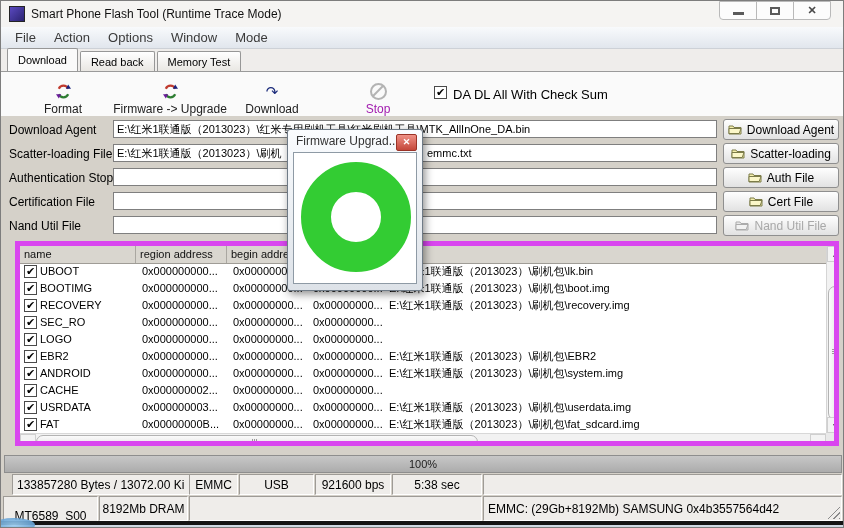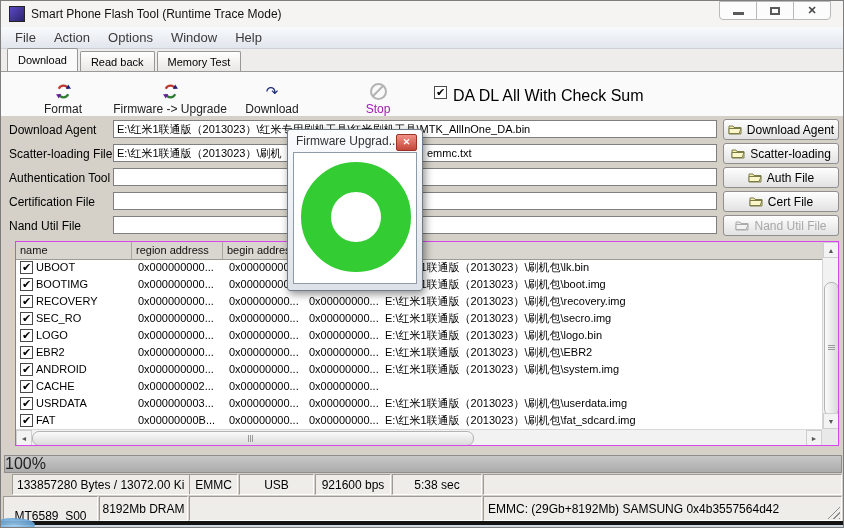--- a/index.html
+++ b/index.html
@@ -40,21 +40,21 @@
   .chk i{font-style:normal;font-size:11px;line-height:1;color:#000}
   
   .flabel{left:8px;font-size:12px;white-space:nowrap}
   .finput{left:112px;width:604px;height:18px;background:#fff;border:1px solid #7f7f7f;box-sizing:border-box;
           font-size:11px;line-height:16px;padding:0 3px;white-space:nowrap;overflow:hidden}
   .finput .suffix{position:absolute;left:313px;top:0;line-height:16px}
   .fbtn{left:722px;width:116px;height:21px;border:1px solid #8f8f8f;border-radius:3px;
         background:linear-gradient(#fefefe,#e2e2e2);display:flex;align-items:center;justify-content:center;gap:5px;font-size:12px;box-sizing:border-box}
   .fbtn.disabled{color:#a8a8a8}
   
-  .table{left:14px;top:240px;width:824px;height:205px;background:#fff;border:1px solid #d946ef;box-sizing:border-box;overflow:hidden}
+  .table{left:14px;top:240px;width:824px;height:205px;background:#fff;border:5px solid #d946ef;box-sizing:border-box;overflow:hidden}
   .thead{position:absolute;left:0;top:0;width:806px;height:17px;background:linear-gradient(#f2f1ee,#d8d5cе),#d9d6cf;background-color:#d9d6cf;border-bottom:1px solid #9f9c96}
   .th{position:absolute;top:0;height:17px;font-size:11px;line-height:16px;padding-left:4px;box-sizing:border-box;border-right:1px solid #aaa7a1;color:#111;white-space:nowrap;overflow:hidden}
   .trow{position:absolute;left:0;width:806px;height:17px;font-size:11px;line-height:17px;white-space:nowrap}
   .tc{position:absolute;top:0;line-height:17px;overflow:hidden}
   .rowchk{position:absolute;left:4px;top:2px}
   .tc-name{left:20px;width:94px}
   .tc-1{left:122px;width:84px}
   .tc-2{left:213px;width:76px}
   .tc-3{left:293px;width:72px}
   .tc-4{left:369px;width:437px}
@@ -73,21 +73,21 @@
           background:linear-gradient(#fafcfe,#dde2e8);border:1px solid #6f7b87;border-radius:3px;
           box-shadow:2px 3px 8px rgba(0,0,0,.45);box-sizing:border-box}
   .dlg-title{position:absolute;left:8px;top:4px;font-size:12px;color:#333;white-space:nowrap}
   .dlg-close{position:absolute;right:5px;top:4px;width:19px;height:15px;border:1px solid #9a3327;border-radius:2px;
              background:linear-gradient(#ef9186,#c4473a);display:flex;align-items:center;justify-content:center}
   .dlg-close i{font-style:normal;font-size:9px;color:#fff;font-weight:bold;line-height:1}
   .dlg-body{position:absolute;left:5px;right:5px;top:22px;bottom:6px;background:#fff;border:1px solid #8e9aa5}
   .ring{position:absolute;left:7px;top:9px;width:110px;height:110px;border-radius:50%;border:30px solid #33cc33;box-sizing:border-box}
   
   .progress{left:3px;top:454px;width:838px;height:18px;border:1px solid #8e8e8e;background:linear-gradient(#c7c7c7,#acacac);
-            box-sizing:border-box;display:flex;align-items:center;justify-content:flex-start;font-size:16px;color:#222}
+            box-sizing:border-box;display:flex;align-items:center;justify-content:center;font-size:11px;color:#222}
   .scell{position:absolute;border:1px solid;border-color:#9e9b96 #fff #fff #9e9b96;background:#efedea;
          font-size:12px;display:flex;align-items:center;justify-content:center;box-sizing:border-box;overflow:hidden;white-space:nowrap}
   .scell.left{justify-content:flex-start;padding-left:4px}
   .grip{position:absolute;right:1px;bottom:1px;width:13px;height:13px;
         background:linear-gradient(315deg,#8b8b8b 1px,transparent 1px,transparent 4px,#8b8b8b 4px,#8b8b8b 5px,transparent 5px,transparent 8px,#8b8b8b 8px,#8b8b8b 9px,transparent 9px)}
   .botband{left:0;top:520px;width:844px;height:4px;background:#141414}
   .botlight{left:0;top:524px;width:844px;height:4px;background:#cfd9e3}
   .botblue{left:-8px;top:517px;width:42px;height:14px;border-radius:50%;background:radial-gradient(#9fd0f2,#4d8fc9);opacity:.9;z-index:1}
 </style>
 </head>
@@ -107,21 +107,21 @@
         <span class="ico-x">✕</span>
       </div>
   </div>
 </div>
 
 <div class="abs menubar">
   <span class="menu-item">File</span>
   <span class="menu-item">Action</span>
   <span class="menu-item">Options</span>
   <span class="menu-item">Window</span>
-  <span class="menu-item">Help</span>
+  <span class="menu-item">Mode</span>
 </div>
 
 <div class="abs tabbar">
   <div class="tab active">Download</div>
   <div class="tab">Read back</div>
   <div class="tab">Memory Test</div>
 </div>
 
 <div class="abs toolbar">
   <div class="tbtn" style="left:32px;top:11px;width:60px">
@@ -154,21 +154,21 @@
     <span class="ic">
         <span class="stop-ic">
           <i></i>
         </span>
       </span>
     <span>Stop</span>
   </div>
   <div class="abs chk" style="left:433px;top:14px">
     <i>✔</i>
   </div>
-  <div class="abs" style="left:452px;top:15px;font-size:16px">DA DL All With Check Sum</div>
+  <div class="abs" style="left:452px;top:15px;font-size:13px">DA DL All With Check Sum</div>
 </div>
 
 <div class="abs flabel" style="top:122px">Download Agent</div>
 <div class="abs finput" style="top:119px"><span>E:\红米1联通版（2013023）\红米专用刷机工具\红米刷机工具\MTK_AllInOne_DA.bin</span></div>
 <div class="abs fbtn" style="top:118px">
   <svg width="14" height="11" viewBox="0 0 14 11">
       <path d="M1 2 h4 l1 1.5 h7 v6.5 h-12 z" fill="#f5efad" stroke="#7c7c49"></path>
       <path d="M1 4.5 h12 l-1.8 5 h-10.2 z" fill="#fbf7c9" stroke="#7c7c49"></path>
     </svg>
   <span>Download Agent</span>
@@ -180,21 +180,21 @@
   <span class="suffix">emmc.txt</span>
 </div>
 <div class="abs fbtn" style="top:142px">
   <svg width="14" height="11" viewBox="0 0 14 11">
       <path d="M1 2 h4 l1 1.5 h7 v6.5 h-12 z" fill="#f5efad" stroke="#7c7c49"></path>
       <path d="M1 4.5 h12 l-1.8 5 h-10.2 z" fill="#fbf7c9" stroke="#7c7c49"></path>
     </svg>
   <span>Scatter-loading</span>
 </div>
 
-<div class="abs flabel" style="top:170px">Authentication Tool</div>
+<div class="abs flabel" style="top:170px">Authentication Stop</div>
 <div class="abs finput" style="top:167px"><span></span></div>
 <div class="abs fbtn" style="top:166px">
   <svg width="14" height="11" viewBox="0 0 14 11">
       <path d="M1 2 h4 l1 1.5 h7 v6.5 h-12 z" fill="#f5efad" stroke="#7c7c49"></path>
       <path d="M1 4.5 h12 l-1.8 5 h-10.2 z" fill="#fbf7c9" stroke="#7c7c49"></path>
     </svg>
   <span>Auth File</span>
 </div>
 
 <div class="abs flabel" style="top:194px">Certification File</div>
@@ -257,31 +257,29 @@
     <span class="tc tc-4">E:\红米1联通版（2013023）\刷机包\recovery.img</span>
   </div>
   <div class="trow" style="top:68px">
     <span class="chk rowchk">
         <i>✔</i>
       </span>
     <span class="tc tc-name">SEC_RO</span>
     <span class="tc tc-1">0x000000000...</span>
     <span class="tc tc-2">0x00000000...</span>
     <span class="tc tc-3">0x00000000...</span>
-    <span class="tc tc-4">E:\红米1联通版（2013023）\刷机包\secro.img</span>
   </div>
   <div class="trow" style="top:85px">
     <span class="chk rowchk">
         <i>✔</i>
       </span>
     <span class="tc tc-name">LOGO</span>
     <span class="tc tc-1">0x000000000...</span>
     <span class="tc tc-2">0x00000000...</span>
     <span class="tc tc-3">0x00000000...</span>
-    <span class="tc tc-4">E:\红米1联通版（2013023）\刷机包\logo.bin</span>
   </div>
   <div class="trow" style="top:102px">
     <span class="chk rowchk">
         <i>✔</i>
       </span>
     <span class="tc tc-name">EBR2</span>
     <span class="tc tc-1">0x000000000...</span>
     <span class="tc tc-2">0x00000000...</span>
     <span class="tc tc-3">0x00000000...</span>
     <span class="tc tc-4">E:\红米1联通版（2013023）\刷机包\EBR2</span>

